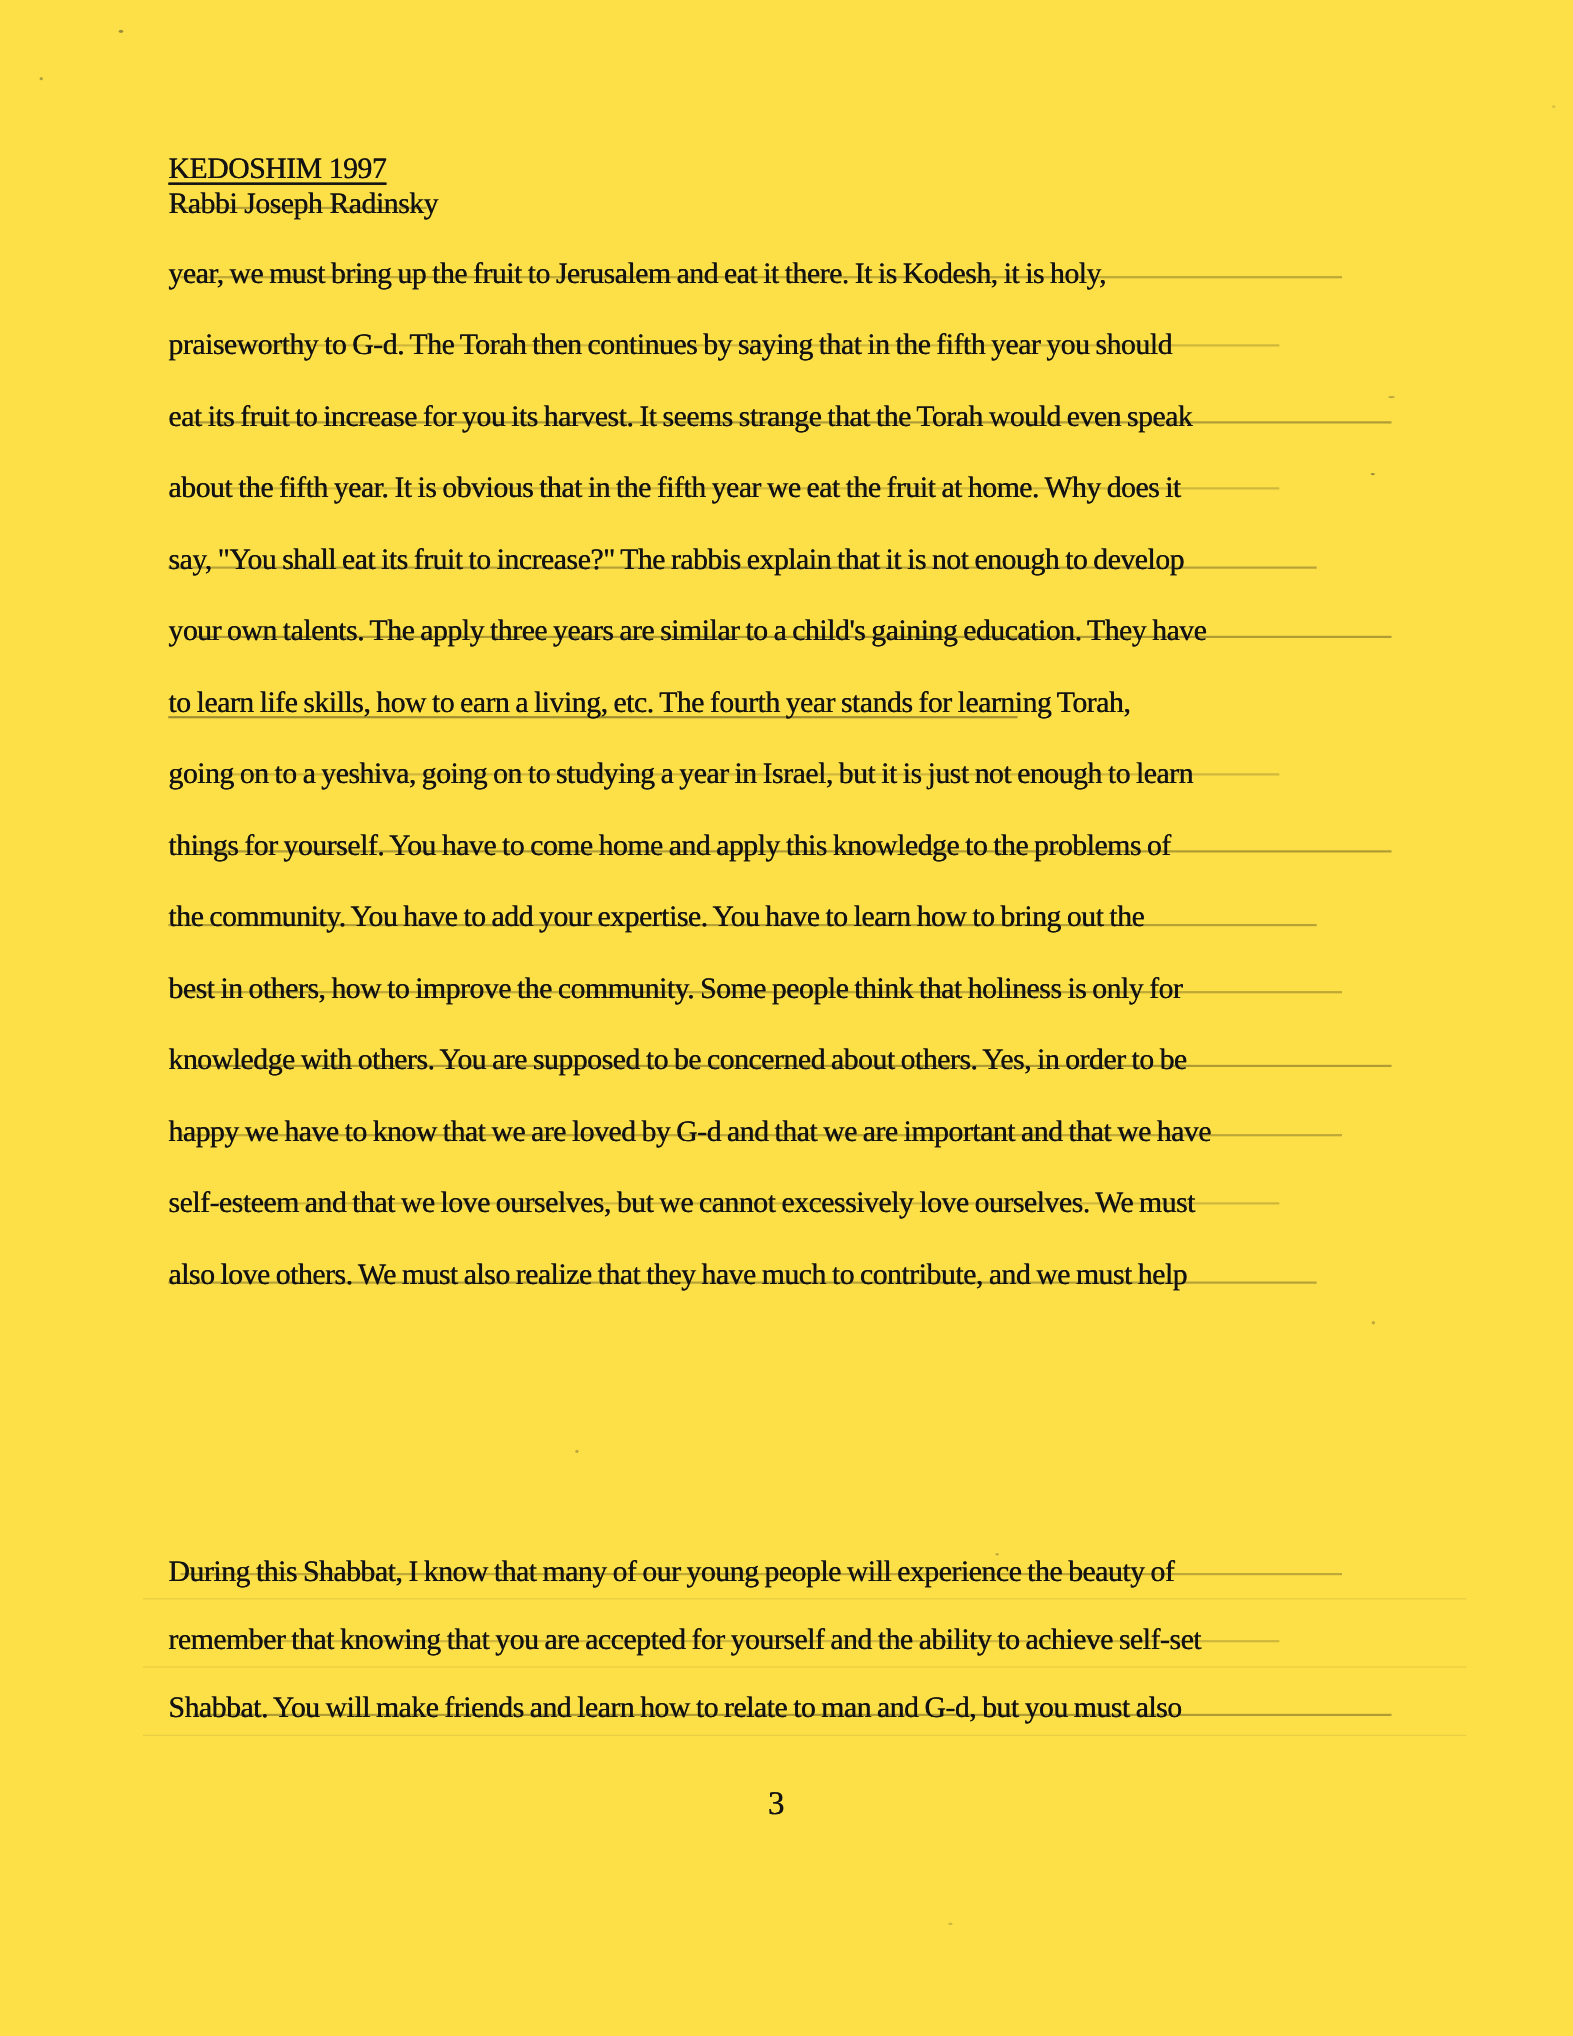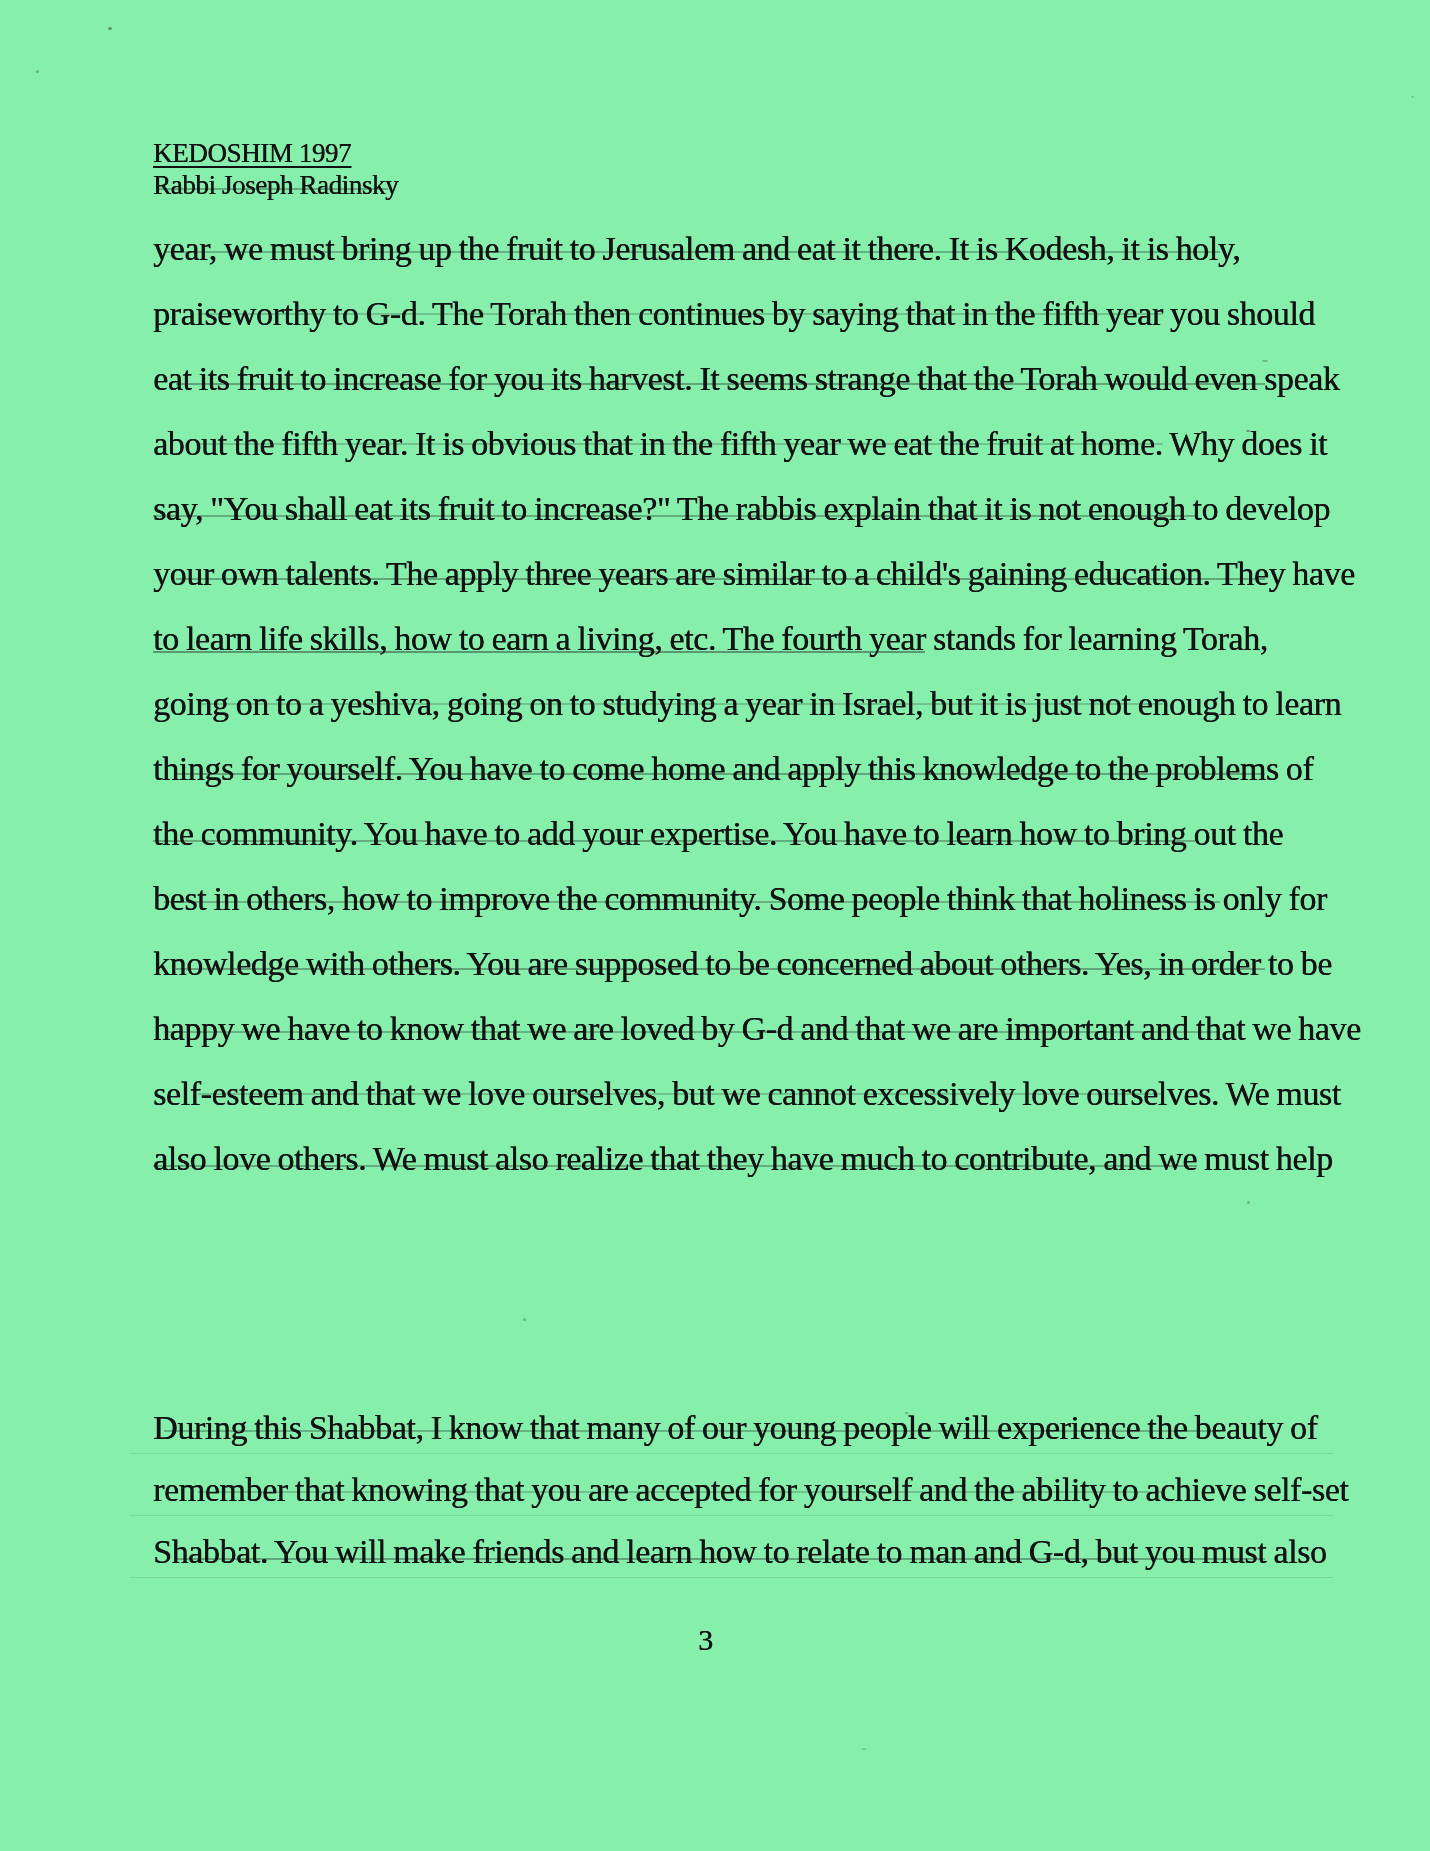--- a/index.html
+++ b/index.html
@@ -4,21 +4,21 @@
 <style>
   html,body{margin:0;padding:0;}
   body{
     width:1430px;height:1851px;
     background:#fbfbf9;
     font-family:"Liberation Serif","DejaVu Serif",serif;
     color:#131313;
     overflow:hidden;
     position:relative;
   }
-  .sheet{position:absolute;inset:0;background:#86efac;}
+  .sheet{position:absolute;inset:0;background:#fde047;}
 
   
   .doc-header{
     position:absolute;left:153px;top:137px;
     font-size:27px;line-height:32px;
     letter-spacing:-0.4px;
     text-shadow:0.4px 0 0 currentColor;
     white-space:nowrap;
   }
   .doc-title{
@@ -29,21 +29,21 @@
   }
   .doc-author{position:relative;}
   .doc-author::after{
     content:"";position:absolute;left:2%;right:4%;top:19px;height:1.5px;
     background:currentColor;opacity:.30;
   }
 
   
   .para{
     position:absolute;left:153px;width:1135px;
-    font-size:34px;
+    font-size:27px;
     letter-spacing:-0.4px;word-spacing:-1px;
     text-shadow:0.4px 0 0 currentColor;
     font-family:Liberation Serif, serif;
   }
   .p1{top:216px;line-height:65px;}
   .p2{top:1397px;line-height:62px;}
   .line{position:relative;white-space:nowrap;height:inherit;}
 
   
   .line::after{

